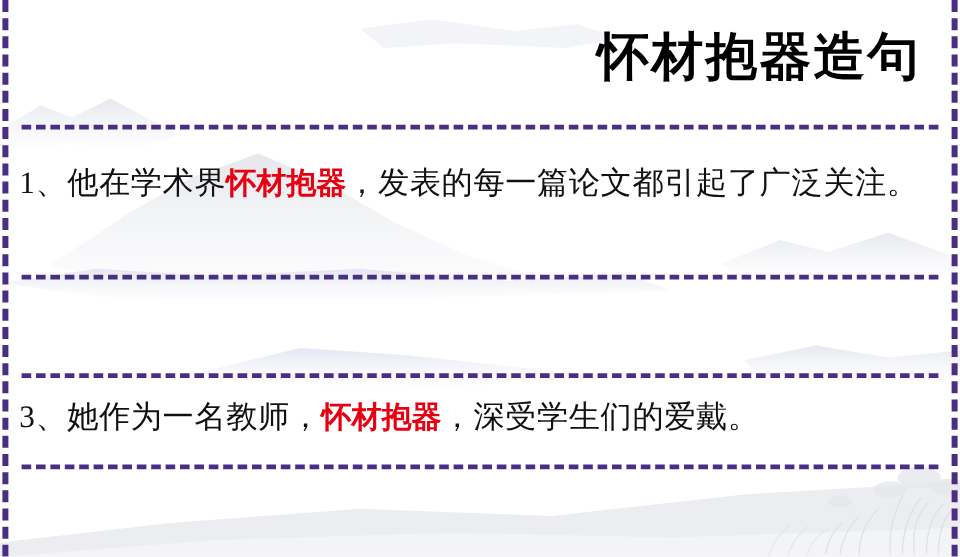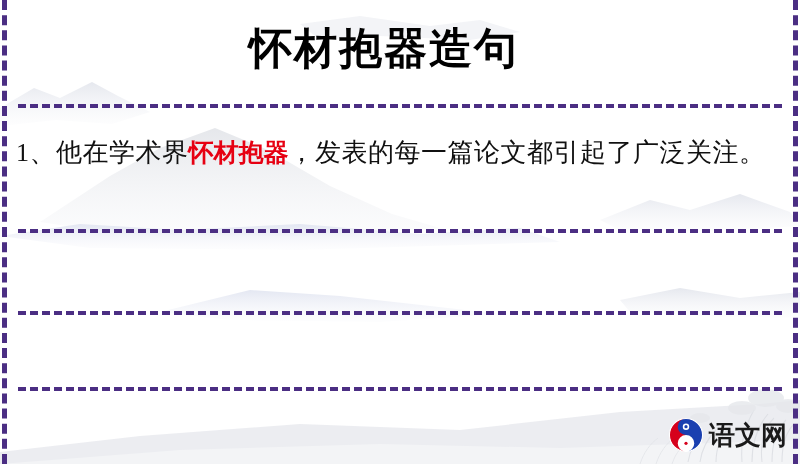--- a/index.html
+++ b/index.html
@@ -44,21 +44,21 @@
   }
   .side-border.left  { left: 2px; }
   .side-border.right { left: 793px; }
 
   
   .title-wrap {
     position: absolute;
     left: 0;
     top: 22px;
     width: 768px;
-    text-align: center;
+    text-align: right;
     z-index: 4;
   }
   .title {
     display: inline-block;
     font-family: "DejaVu Serif", "Liberation Serif", serif;
     font-size: 43px;
     font-weight: 700;
     letter-spacing: 2px;
     color: #000000;
     line-height: 1.25;
@@ -202,31 +202,18 @@
   <div class="sep sep-1"></div>
   <div class="sep sep-2"></div>
   <div class="sep sep-3"></div>
   <div class="sep sep-4"></div>
 
   <div class="sentence s1">
     <span>1、</span><span>他在学术界</span><span class="idiom">怀材抱器</span><span>，发表的每一篇论文都引起了广泛关注。</span>
   </div>
 
 
-
-  <div class="logo">
-    <svg class="logo-mark" viewBox="0 0 100 100">
-      <circle cx="50" cy="50" r="46" fill="#ffffff"></circle>
-
-      <path d="M50 4 A46 46 0 0 0 50 96 A23 23 0 0 1 50 50 A23 23 0 0 0 50 4 Z" fill="#d6001c"></path>
-
-      <path d="M50 4 A46 46 0 0 1 50 96 A23 23 0 0 0 50 50 A23 23 0 0 1 50 4 Z" fill="#1a3fb0"></path>
-
-      <circle cx="50" cy="27" r="9" fill="#ffffff"></circle>
-      <circle cx="50" cy="27" r="4.5" fill="#1a3fb0"></circle>
-      <circle cx="50" cy="73" r="9" fill="#ffffff"></circle>
-      <circle cx="50" cy="73" r="4.5" fill="#d6001c"></circle>
-      <circle cx="50" cy="50" r="46" fill="none" stroke="#ffffff" stroke-width="3"></circle>
-    </svg>
-    <span class="logo-text">语文网</span>
+  <div class="sentence s3">
+    <span>3、</span><span>她作为一名教师，</span><span class="idiom">怀材抱器</span><span>，深受学生们的爱戴。</span>
   </div>
 
+
 </div>
 
 </body></html>

